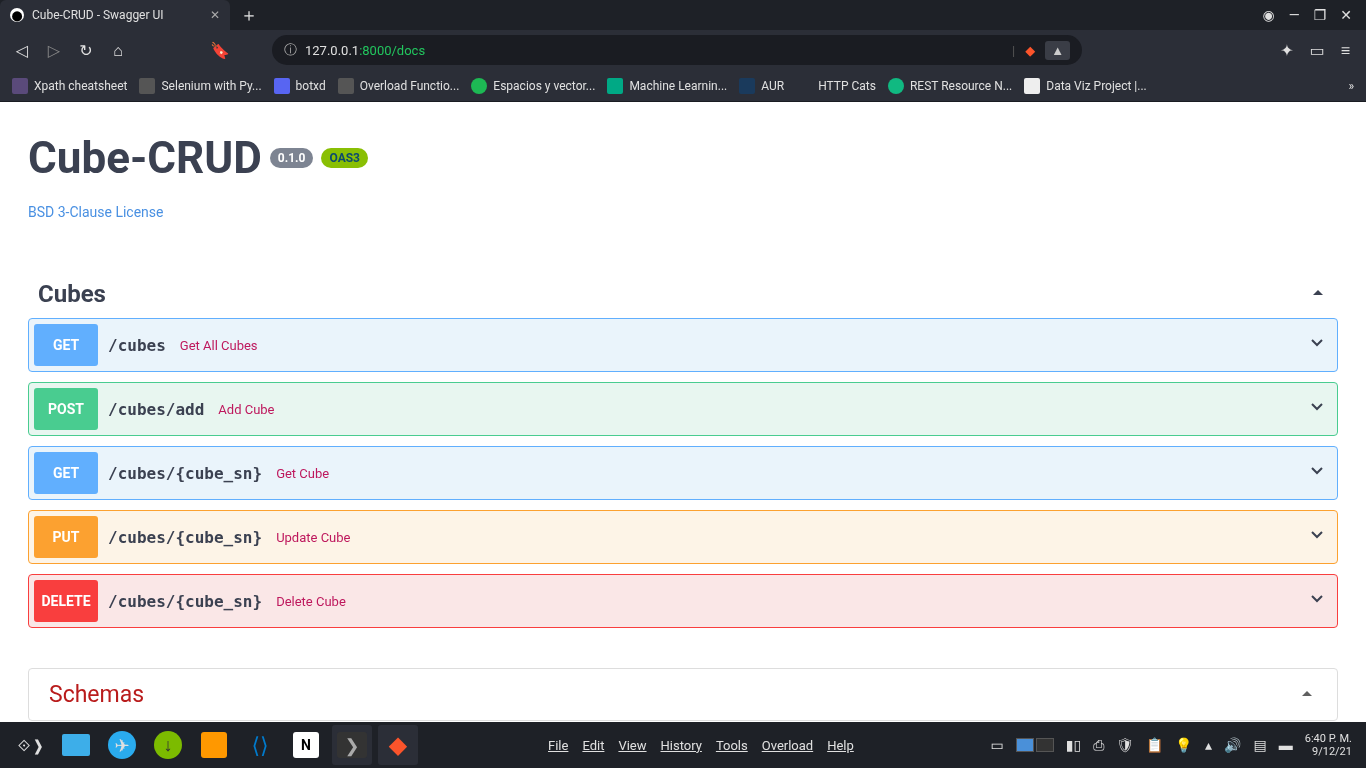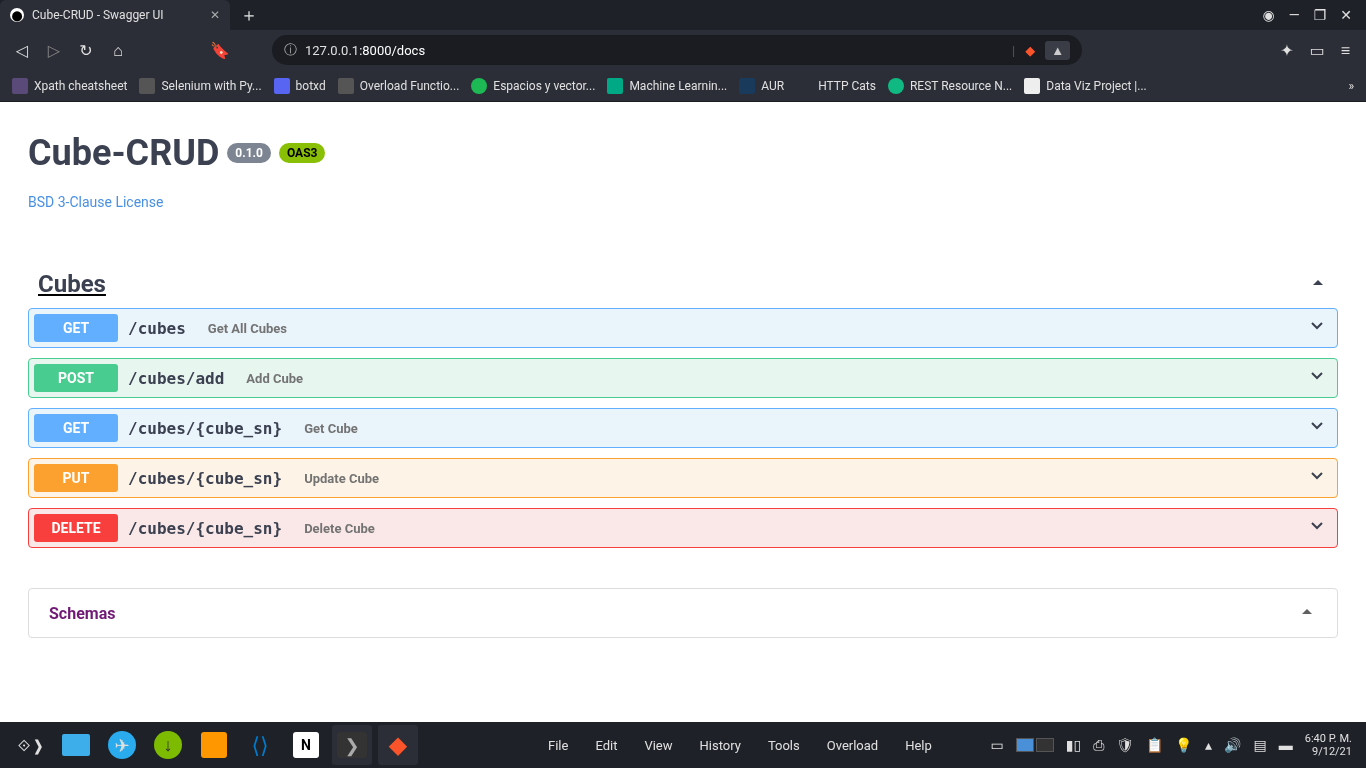--- a/index.html
+++ b/index.html
@@ -13,21 +13,21 @@
     .new-tab { color: #e0e0e0; margin-left: 10px; font-size: 18px; cursor: pointer; }
     .window-controls { margin-left: auto; display: flex; gap: 14px; padding-right: 14px; color: #e0e0e0; }
     .window-controls span { cursor: pointer; font-size: 14px; }
     
     .browser-toolbar { background: #2b2e37; height: 40px; display: flex; align-items: center; padding: 0 12px; gap: 12px; }
     .nav-btn { color: #888; font-size: 16px; cursor: pointer; width: 20px; text-align: center; }
     .nav-btn.active { color: #e0e0e0; }
     .url-bar { background: #1a1c22; border-radius: 16px; height: 30px; flex: 1; max-width: 810px; display: flex; align-items: center; padding: 0 12px; color: #ccc; font-size: 13px; gap: 8px; margin-left: 30px; }
     .url-bar .secure-icon { color: #aaa; }
     .url-host { color: #e0e0e0; }
-    .url-path { color: #ffffff; }
+    .url-path { color: #22c55e; }
     .url-right { margin-left: auto; display: flex; gap: 10px; align-items: center; }
     .brave-icon { color: #fb542b; }
     .shield-icon-container { background: #3a3d46; padding: 2px 6px; border-radius: 3px; }
     .toolbar-right { margin-left: auto; display: flex; gap: 16px; color: #e0e0e0; padding-right: 4px; }
     
     .bookmarks-bar { background: #2b2e37; height: 32px; display: flex; align-items: center; padding: 0 12px; gap: 12px; color: #e0e0e0; font-size: 12px; border-bottom: 1px solid #1a1c22; }
     .bookmark { display: flex; align-items: center; gap: 6px; cursor: pointer; white-space: nowrap; }
     .bookmark-icon { width: 16px; height: 16px; border-radius: 2px; display: inline-flex; align-items: center; justify-content: center; font-size: 10px; }
     .bm-purple { background: #5a4a7a; }
     .bm-gray { background: #555; }
@@ -39,68 +39,68 @@
     .bm-lime { background: #10b981; border-radius: 50%; }
     .bm-white { background: #eee; }
     .bookmarks-more { margin-left: auto; color: #e0e0e0; cursor: pointer; }
     
     
     .content { height: 620px; overflow-y: auto; background: #fff; padding: 30px 28px 0; position: relative; }
     .content::-webkit-scrollbar { width: 14px; }
     .content::-webkit-scrollbar-thumb { background: #c0c0c0; border-radius: 2px; }
     
     .title-row { display: flex; align-items: center; gap: 8px; }
-    .api-title { font-size: 36px; font-weight: 700; color: #3b4151; }
+    .api-title { font-size: 44px; font-weight: 700; color: #3b4151; }
     .version-badge { background: #7d8492; color: #fff; font-size: 12px; padding: 3px 8px; border-radius: 10px; font-weight: 700; vertical-align: super; }
-    .oas-badge { background: #89bf04; color: #000000; font-size: 12px; padding: 3px 8px; border-radius: 14px; font-weight: 700; vertical-align: super; }
+    .oas-badge { background: #89bf04; color: #0c4a6e; font-size: 12px; padding: 3px 8px; border-radius: 14px; font-weight: 700; vertical-align: super; }
     .openapi-link { color: #4990e2; font-size: 13px; margin-top: 4px; display: block; cursor: pointer; }
     .description { color: #3b4151; font-size: 14px; margin-top: 24px; line-height: 1.5; }
     .license-link { color: #4990e2; font-size: 14px; margin-top: 20px; display: block; cursor: pointer; }
     
-    .section-header { display: flex; align-items: center; margin-top: 50px; padding: 10px 10px; cursor: pointer; text-decoration: underline; }
+    .section-header { display: flex; align-items: center; margin-top: 50px; padding: 10px 10px; cursor: pointer; }
     .section-title { font-size: 24px; font-weight: 700; color: #3b4151; }
     .section-chevron { margin-left: auto; }
     
     .operation { border-radius: 4px; margin-bottom: 10px; display: flex; align-items: center; padding: 5px 10px 5px 5px; cursor: pointer; border: 1px solid; }
     .op-get { background: #eaf4fb; border-color: #61affe; }
     .op-post { background: #e8f6f0; border-color: #49cc90; }
     .op-put { background: #fdf4e7; border-color: #fca130; justify-content: space-between; }
     .op-delete { background: #fae7e7; border-color: #f93e3e; justify-content: flex-end; }
     
-    .method-badge { color: #fff; font-size: 14px; font-weight: 700; padding: 6px 0; border-radius: 3px; width: 84px; text-align: center; }
+    .method-badge { color: #fff; font-size: 14px; font-weight: 700; padding: 13px 0; border-radius: 3px; width: 64px; text-align: center; }
     .mb-get { background: #61affe; }
     .mb-post { background: #49cc90; }
     .mb-put { background: #fca130; }
     .mb-delete { background: #f93e3e; }
     
     .op-path { font-family: monospace; font-size: 16px; font-weight: 600; color: #3b4151; margin-left: 10px; }
-    .op-summary { color: #737373; font-size: 13px; margin-left: 22px; font-weight: bold; }
+    .op-summary { color: #be185d; font-size: 13px; margin-left: 14px; }
     .op-chevron { margin-left: auto; }
     
     .schemas-section { border: 1px solid #ddd; border-radius: 4px; margin-top: 40px; padding: 12px 20px; display: flex; align-items: center; cursor: pointer; }
-    .schemas-title { font-size: 16px; font-weight: 700; color: #701a75; }
+    .schemas-title { font-size: 23px; font-weight: 400; color: #b91c1c; }
     
     .chevron-svg { width: 20px; height: 20px; fill: #3b4151; }
     
     
     .taskbar { position: fixed; bottom: 0; left: 0; right: 0; height: 46px; background: #1e2127; display: flex; align-items: center; padding: 0 10px; color: #e0e0e0; font-size: 13px; }
     .taskbar-left { display: flex; gap: 6px; align-items: center; }
     .task-icon { width: 40px; height: 40px; display: flex; align-items: center; justify-content: center; cursor: pointer; border-radius: 3px; font-size: 18px; }
     .task-icon.active { background: #2b2e37; }
     .ti-kde { font-size: 16px; }
     .ti-files { background: #3daee9; width: 28px; height: 22px; border-radius: 2px; }
     .ti-telegram { background: #2aabee; border-radius: 50%; width: 28px; height: 28px; display: flex; align-items: center; justify-content: center; }
     .ti-dl { background: #7cbb00; border-radius: 50%; width: 28px; height: 28px; display: flex; align-items: center; justify-content: center; color: #333; }
     .ti-sublime { background: #ff9800; width: 26px; height: 26px; border-radius: 3px; }
     .ti-vscode { color: #007acc; font-size: 22px; }
     .ti-notion { background: #fff; color: #000; width: 26px; height: 26px; border-radius: 3px; display: flex; align-items: center; justify-content: center; font-weight: bold; font-size: 14px; }
     .ti-terminal { background: #333; width: 30px; height: 26px; border-radius: 3px; display: flex; align-items: center; justify-content: center; color: #aaa; }
     .ti-brave { color: #fb542b; font-size: 24px; }
     
-    .taskbar-center { display: flex; gap: 27px; margin-left: 130px; }
+    .taskbar-center { display: flex; gap: 14px; margin-left: 130px; text-decoration: underline; }
     .menu-item { cursor: pointer; }
     
     .taskbar-right { margin-left: auto; display: flex; align-items: center; gap: 12px; }
     .tray-icon { cursor: pointer; font-size: 14px; }
     .desktop-switcher { display: flex; gap: 2px; }
     .desk { width: 18px; height: 14px; border: 1px solid #555; background: #333; }
     .desk.active { background: #4a90d9; }
     .clock { text-align: right; font-size: 11px; line-height: 1.2; padding-right: 4px; }
   </style>
 </head>

